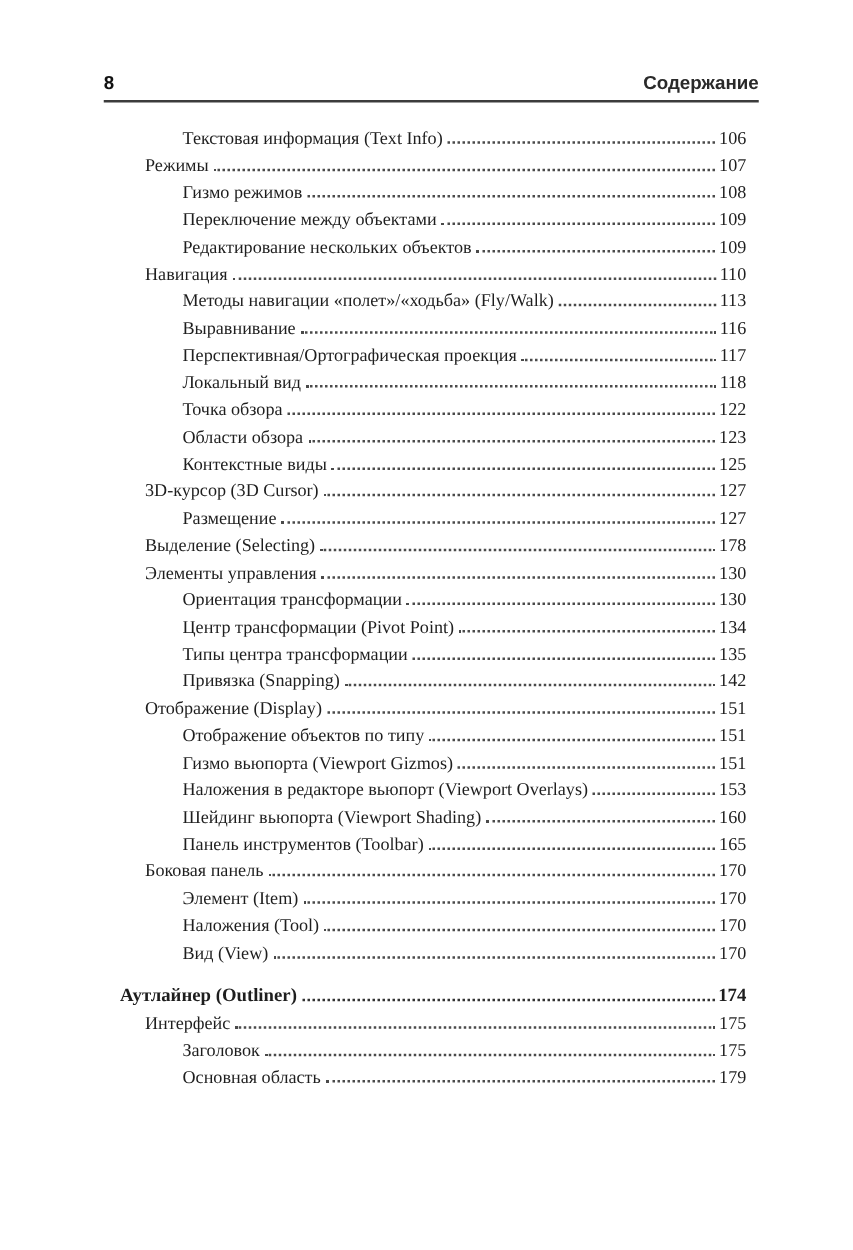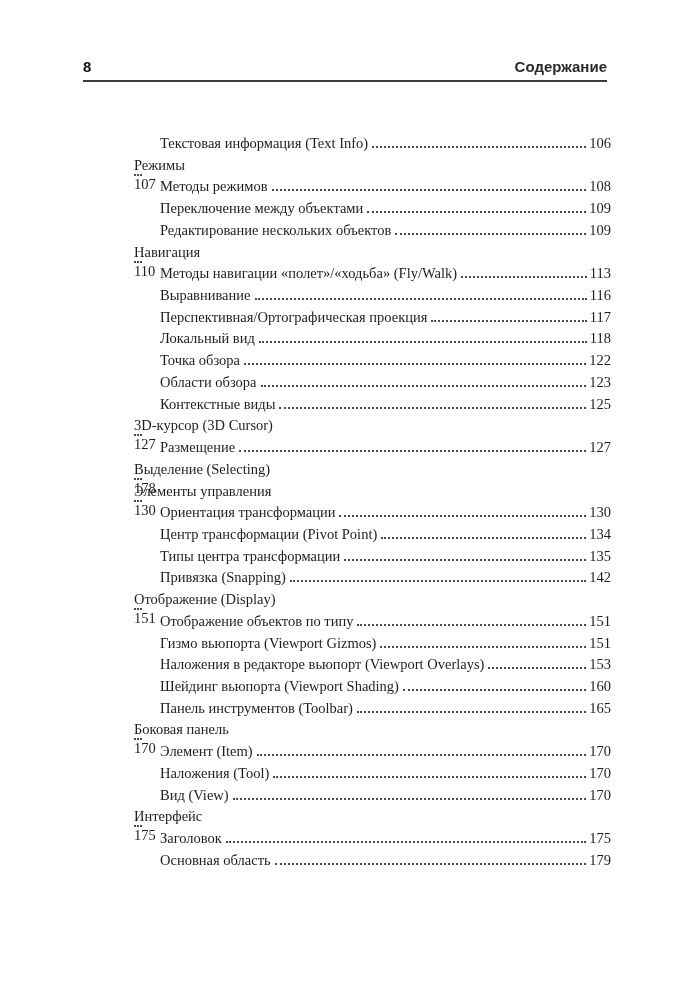--- a/index.html
+++ b/index.html
@@ -31,25 +31,24 @@
   .page-number {
     font-weight: 700;
     color: #111;
   }
   .header-title {
     font-weight: 700;
     color: #2a2a2a;
   }
   .toc {
     position: absolute;
-    left: 87px;
+    left: 73px;
     width: 524px;
     top: 103px;
     font-size: 14.5px;
-    margin-top: 32px;
   }
   .toc-row {
     display: flex;
     align-items: baseline;
     height: 21.72px;
   }
   .toc-title {
     white-space: nowrap;
   }
   .toc-dots {
@@ -64,21 +63,20 @@
   .level-0 {
     padding-left: 23px;
     font-weight: 700;
     font-size: 15px;
   }
   .level-0 .toc-dots {
     border-bottom-color: #333333;
   }
   .level-1 {
     padding-left: 43px;
-    flex-direction: column;
   }
   .level-2 {
     padding-left: 73px;
   }
   .gap-before {
     margin-top: 13px;
   }
 </style>
 </head>
 <body>
@@ -95,21 +93,21 @@
     <span class="toc-title">Текстовая информация (Text Info)</span>
     <span class="toc-dots"></span>
     <span class="toc-page">106</span>
   </div>
       <div class="toc-row level-1">
     <span class="toc-title">Режимы</span>
     <span class="toc-dots"></span>
     <span class="toc-page">107</span>
   </div>
       <div class="toc-row level-2">
-    <span class="toc-title">Методы режимов</span>
+    <span class="toc-title">Гизмо режимов</span>
     <span class="toc-dots"></span>
     <span class="toc-page">108</span>
   </div>
       <div class="toc-row level-2">
     <span class="toc-title">Переключение между объектами</span>
     <span class="toc-dots"></span>
     <span class="toc-page">109</span>
   </div>
       <div class="toc-row level-2">
     <span class="toc-title">Редактирование нескольких объектов</span>
@@ -239,20 +237,25 @@
       <div class="toc-row level-2">
     <span class="toc-title">Наложения (Tool)</span>
     <span class="toc-dots"></span>
     <span class="toc-page">170</span>
   </div>
       <div class="toc-row level-2">
     <span class="toc-title">Вид (View)</span>
     <span class="toc-dots"></span>
     <span class="toc-page">170</span>
   </div>
+      <div class="toc-row level-0 gap-before">
+    <span class="toc-title">Аутлайнер (Outliner)</span>
+    <span class="toc-dots"></span>
+    <span class="toc-page">174</span>
+  </div>
       <div class="toc-row level-1">
     <span class="toc-title">Интерфейс</span>
     <span class="toc-dots"></span>
     <span class="toc-page">175</span>
   </div>
       <div class="toc-row level-2">
     <span class="toc-title">Заголовок</span>
     <span class="toc-dots"></span>
     <span class="toc-page">175</span>
   </div>

